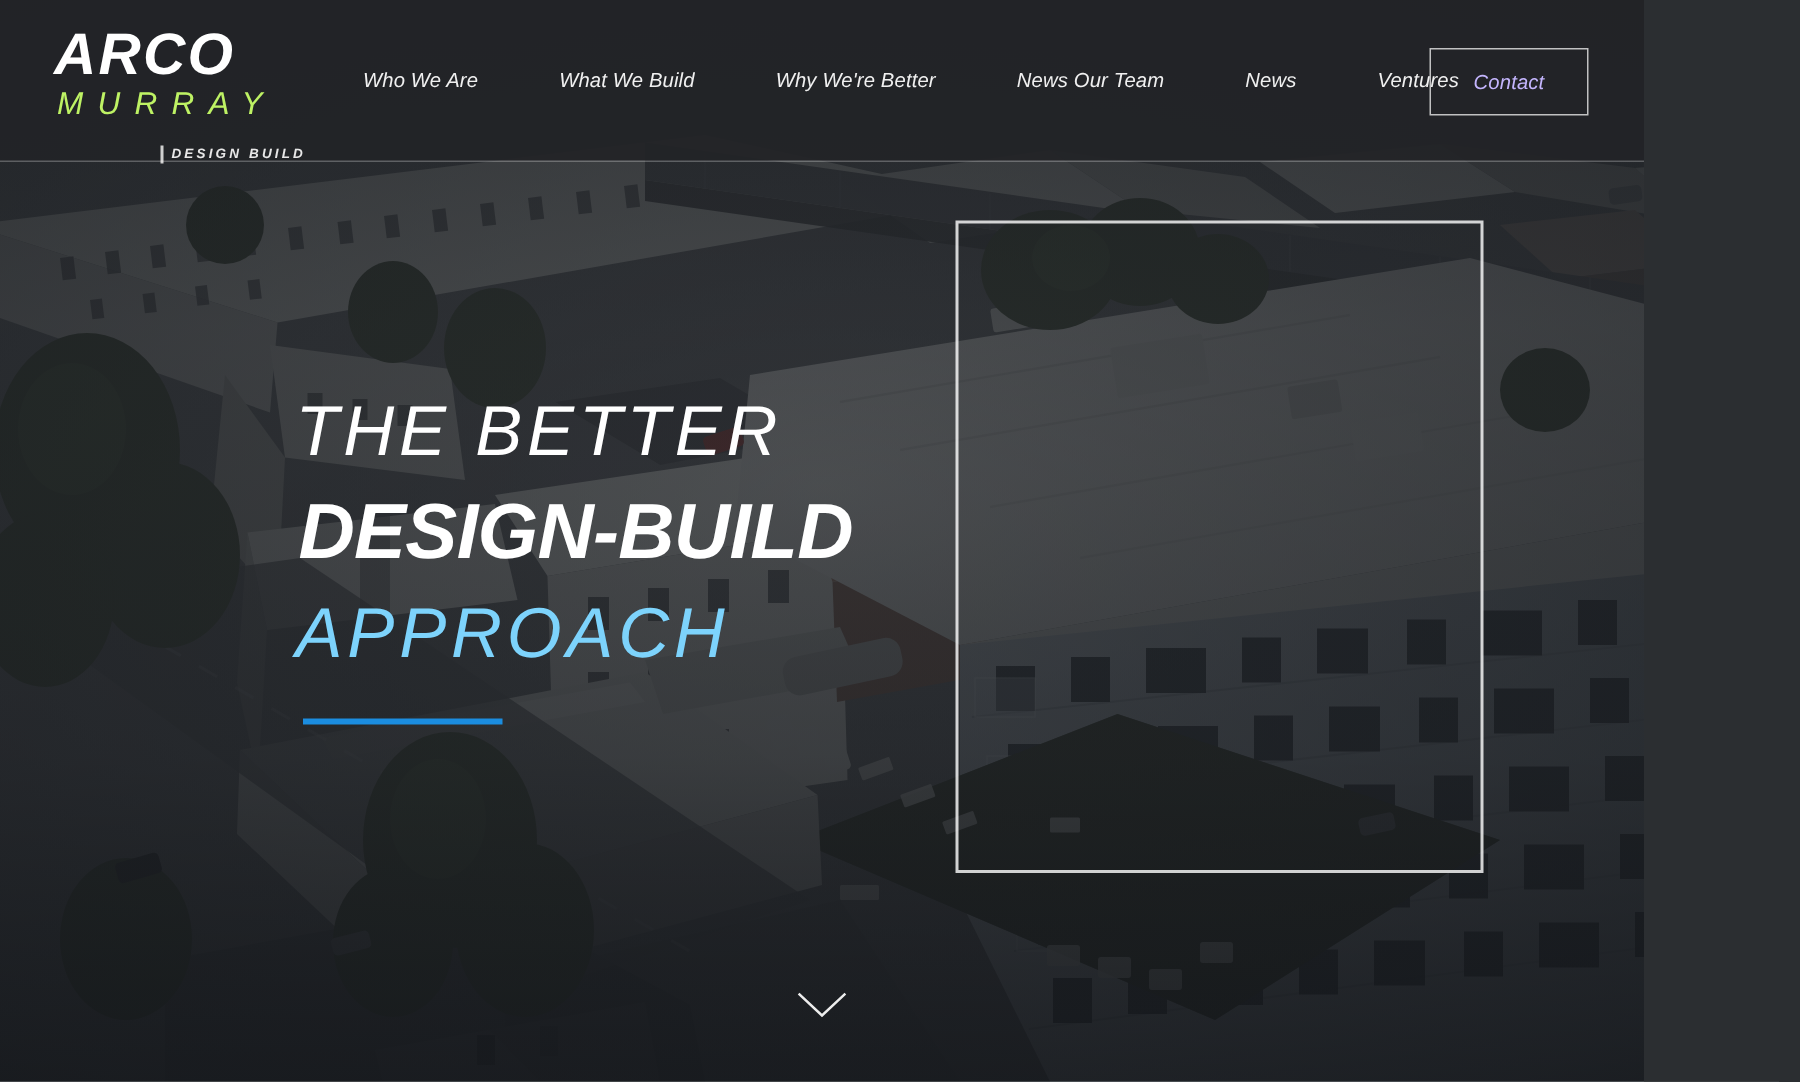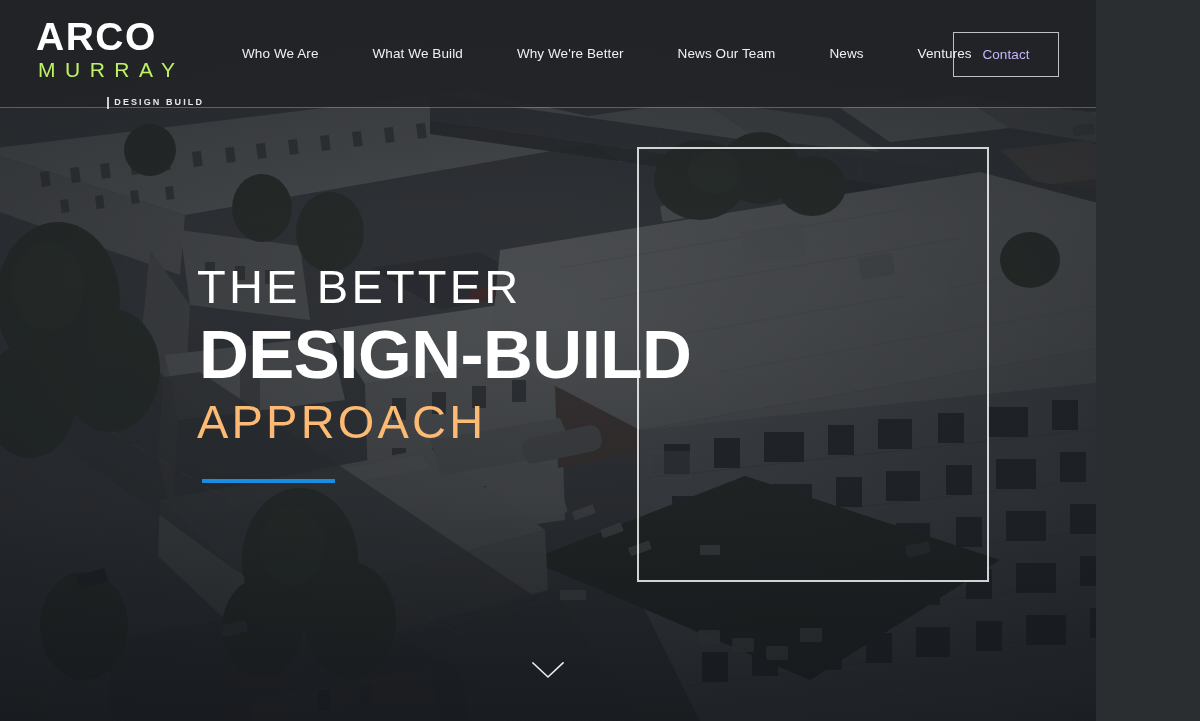--- a/index.html
+++ b/index.html
@@ -5,21 +5,21 @@
 <style>
   * { margin:0; padding:0; box-sizing:border-box; }
   html, body {
     width:1200px; height:721px;
     overflow:hidden;
     background:#2b2e31;
     font-family:"Liberation Sans", sans-serif;
     -webkit-font-smoothing:antialiased;
   }
 
-  .page { position:relative; width:1096px; height:721px; overflow:hidden; }
+  .page { position:relative; width:1096px; height:721px; overflow:hidden;font-style:italic; }
 
   
   .hero-photo {
     position:absolute; inset:0;
     background:#6e7175;
     overflow:hidden;
   }
   .hero-photo svg { position:absolute; inset:0; width:1200px; height:721px; display:block; }
 
   
@@ -102,27 +102,27 @@
   
   .hero-copy {
     position:absolute; left:197px; top:261px;
     z-index:20; user-select:none;
   }
   .hero-line-1 {
     font-size:47px; font-weight:300; letter-spacing:3.2px;
     color:#ffffff; line-height:52px; white-space:nowrap;
   }
   .hero-line-2 {
-    font-size:69px; font-weight:bold; letter-spacing:-0.5px;
+    font-size:52px; font-weight:bold; letter-spacing:-0.5px;
     color:#ffffff; line-height:80px; white-space:nowrap;
     margin-top:2px; margin-left:2px;
   }
   .hero-line-3 {
     font-size:47px; font-weight:300; letter-spacing:3.2px;
-    color:#fdba74; line-height:52px; white-space:nowrap;
+    color:#7dd3fc; line-height:52px; white-space:nowrap;
     margin-top:1px;
   }
   .hero-rule {
     width:133px; height:4px; background:#1b8de0;
     margin-top:31px; margin-left:5px;
   }
 
   
   .scroll-chevron {
     position:absolute; left:50%; transform:translateX(-50%);

